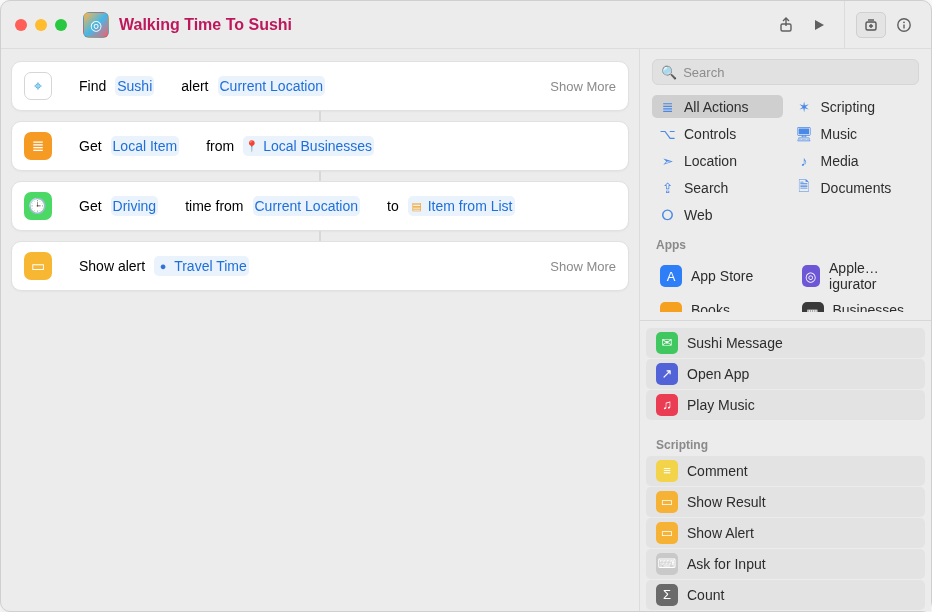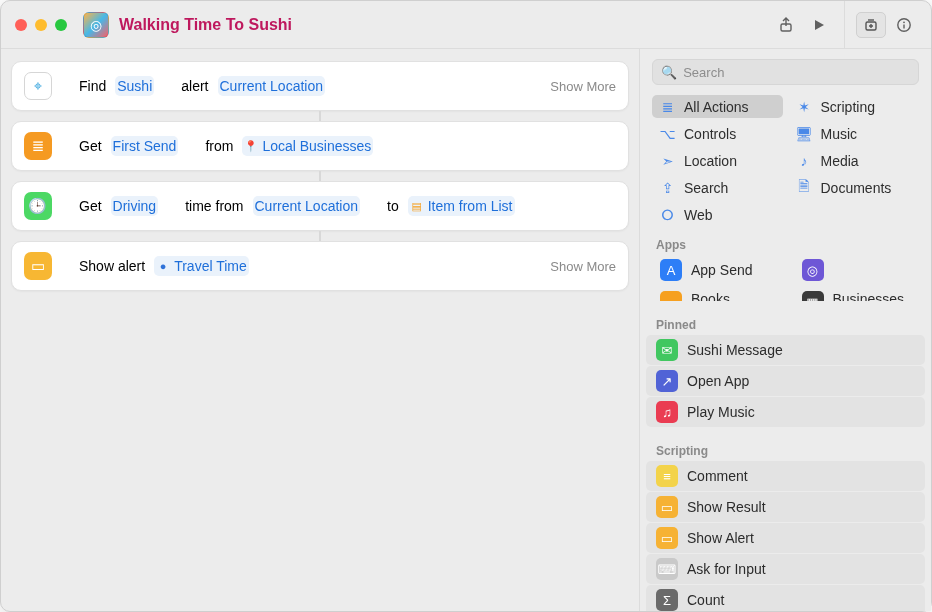--- a/index.html
+++ b/index.html
@@ -134,21 +134,21 @@
           <span class="static">Find</span>
           <span class="token">Sushi</span>
           <span class="static">alert</span>
           <span class="token">Current Location</span>
           <span class="showmore">Show More</span>
         </div>
         <div class="connector"></div>
         <div class="action">
           <div class="act-icon" style="background: rgb(245, 154, 34);">≣</div>
           <span class="static">Get</span>
-          <span class="token">First Send</span>
+          <span class="token">Local Item</span>
           <span class="static">from</span>
           <span class="token var">
             <span class="small-glyph" style="color: rgb(85, 176, 83);">📍</span>
             <span>Local Businesses</span>
           </span>
         </div>
         <div class="connector"></div>
         <div class="action">
           <div class="act-icon" style="background: rgb(76, 216, 100);">🕒</div>
           <span class="static">Get</span>
@@ -217,36 +217,36 @@
             <span class="caticon" style="color: rgb(74, 137, 232);">ⵔ</span>
             <span>Web</span>
           </div>
           <div class="catitem"></div>
         </div>
       <div class="scrollzone">
         <div class="section-label">Apps</div>
         <div id="apps-group" style="display:grid;grid-template-columns:1fr 1fr;padding:0 4px 2px 4px;">
             <div class="approw">
               <span class="appicon" style="background: rgb(45, 126, 247);">A</span>
-              <span>App Send</span>
+              <span>App Store</span>
             </div>
             <div class="approw">
               <span class="appicon" style="background: rgb(110, 87, 214);">◎</span>
+              <span>Apple…igurator</span>
             </div>
             <div class="approw" style="overflow: hidden; height: 14px; align-items: flex-start;">
               <span class="appicon" style="background: rgb(246, 160, 32);">▭</span>
               <span>Books</span>
             </div>
             <div class="approw" style="overflow: hidden; height: 14px; align-items: flex-start;">
               <span class="appicon" style="background: rgb(58, 58, 58);">▦</span>
               <span>Businesses</span>
             </div>
           </div>
         <div class="divider"></div>
-        <div class="section-label">Pinned</div>
         <div id="pinned-group">
             <div class="listrow">
               <span class="appicon" style="background: rgb(65, 199, 96);">✉</span>
               <span>Sushi Message</span>
             </div>
             <div class="listrow">
               <span class="appicon" style="background: rgb(81, 99, 214);">↗</span>
               <span>Open App</span>
             </div>
             <div class="listrow">

